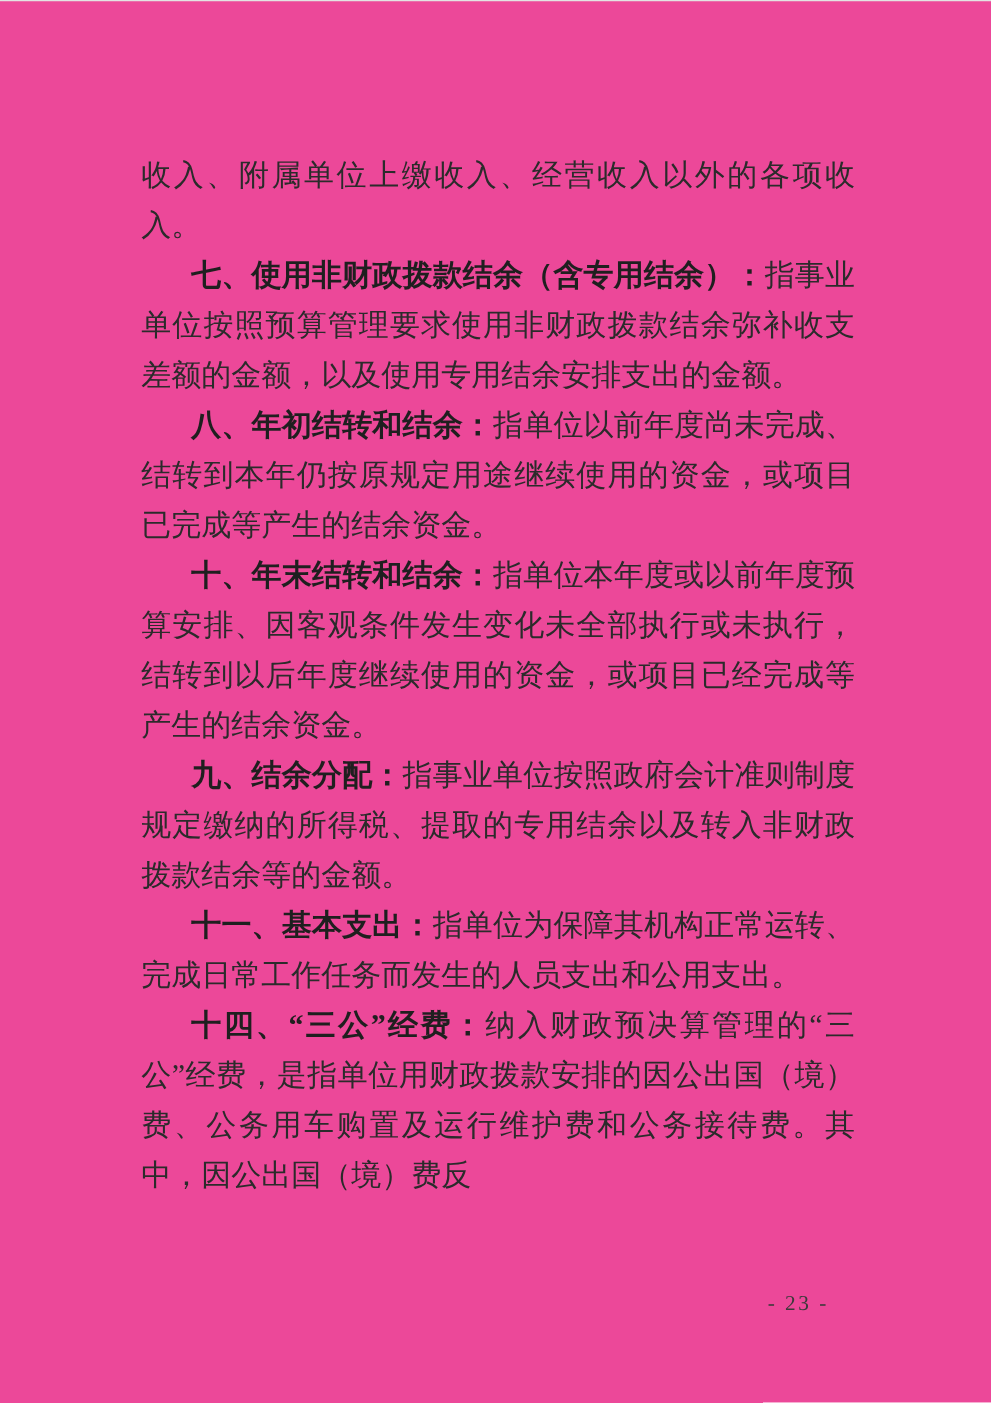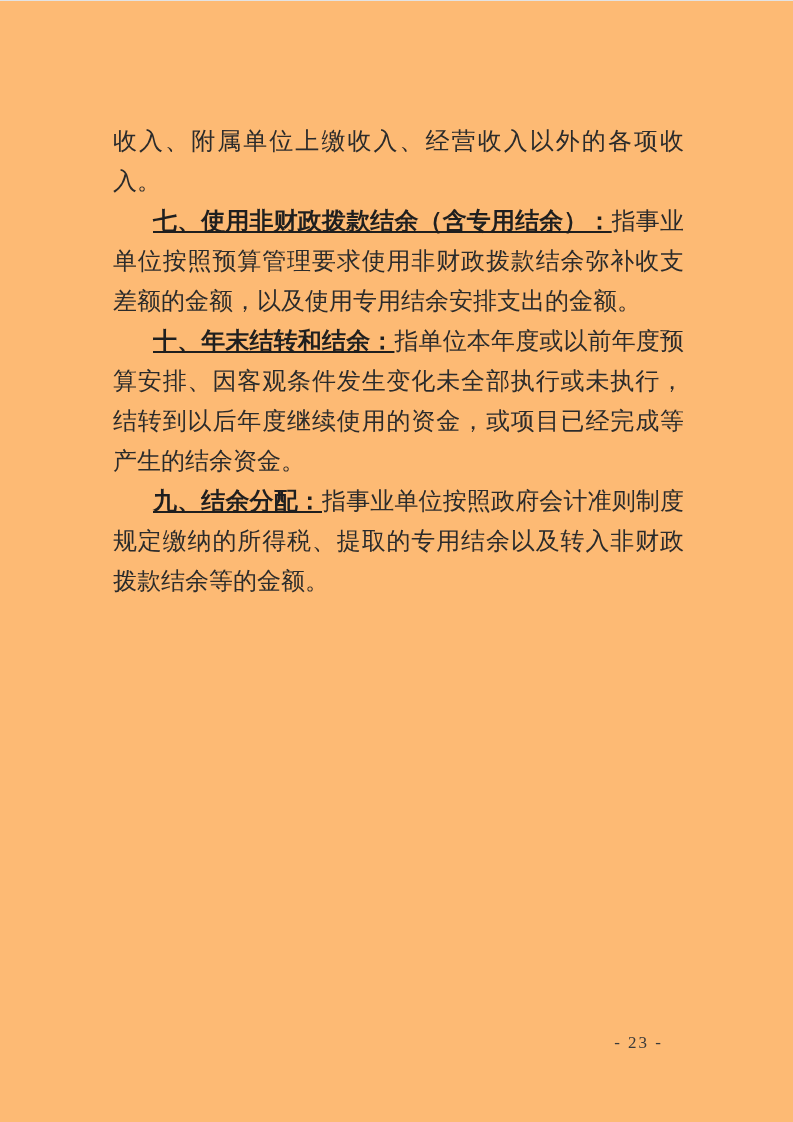--- a/index.html
+++ b/index.html
@@ -4,21 +4,21 @@
 <style>
   html, body {
     margin: 0;
     padding: 0;
     background: #ffffff;
   }
   .sheet {
     position: relative;
     width: 793px;
     height: 1122px;
-    background: #fdba74;
+    background: #ec4899;
     overflow: hidden;
     font-family: "Liberation Serif", serif;
   }
   .scan-edge {
     position: absolute;
     top: 0;
     left: 0;
     width: 100%;
     height: 1px;
     background: #e3e3e3;
@@ -37,21 +37,20 @@
     text-align: justify;
     text-justify: inter-ideograph;
     word-break: break-all;
   }
   p.para.indent {
     text-indent: 40px;
   }
   .term {
     font-weight: 700;
     color: #1f1f1f;
-    text-decoration: underline;
   }
   .page-number {
     position: absolute;
     top: 1031px;
     right: 130px;
     font-size: 17px;
     line-height: 24px;
     color: #3a3a3a;
     letter-spacing: 2px;
     font-family: "Liberation Serif", serif;
@@ -63,25 +62,28 @@
 
 <div class="sheet">
   <div class="scan-edge"></div>
 
   <div class="textblock">
 
     <p class="para"><span>收入、附属单位上缴收入、经营收入以外的各项收入。</span></p>
 
     <p class="para indent"><span class="term">七、使用非财政拨款结余（含专用结余）：</span><span>指事业单位按照预算管理要求使用非财政拨款结余弥补收支差额的金额，以及使用专用结余安排支出的金额。</span></p>
 
+    <p class="para indent"><span class="term">八、年初结转和结余：</span><span>指单位以前年度尚未完成、结转到本年仍按原规定用途继续使用的资金，或项目已完成等产生的结余资金。</span></p>
 
     <p class="para indent"><span class="term">十、年末结转和结余：</span><span>指单位本年度或以前年度预算安排、因客观条件发生变化未全部执行或未执行，结转到以后年度继续使用的资金，或项目已经完成等产生的结余资金。</span></p>
 
     <p class="para indent"><span class="term">九、结余分配：</span><span>指事业单位按照政府会计准则制度规定缴纳的所得税、提取的专用结余以及转入非财政拨款结余等的金额。</span></p>
 
+    <p class="para indent"><span class="term">十一、基本支出：</span><span>指单位为保障其机构正常运转、完成日常工作任务而发生的人员支出和公用支出。</span></p>
 
 
 
+    <p class="para indent"><span class="term">十四、“三公”经费：</span><span>纳入财政预决算管理的“三公”经费，是指单位用财政拨款安排的因公出国（境）费、公务用车购置及运行维护费和公务接待费。其中，因公出国（境）费反</span></p>
 
   </div>
 
   <div class="page-number">- 23 -</div>
 </div>
 
 </body></html>

